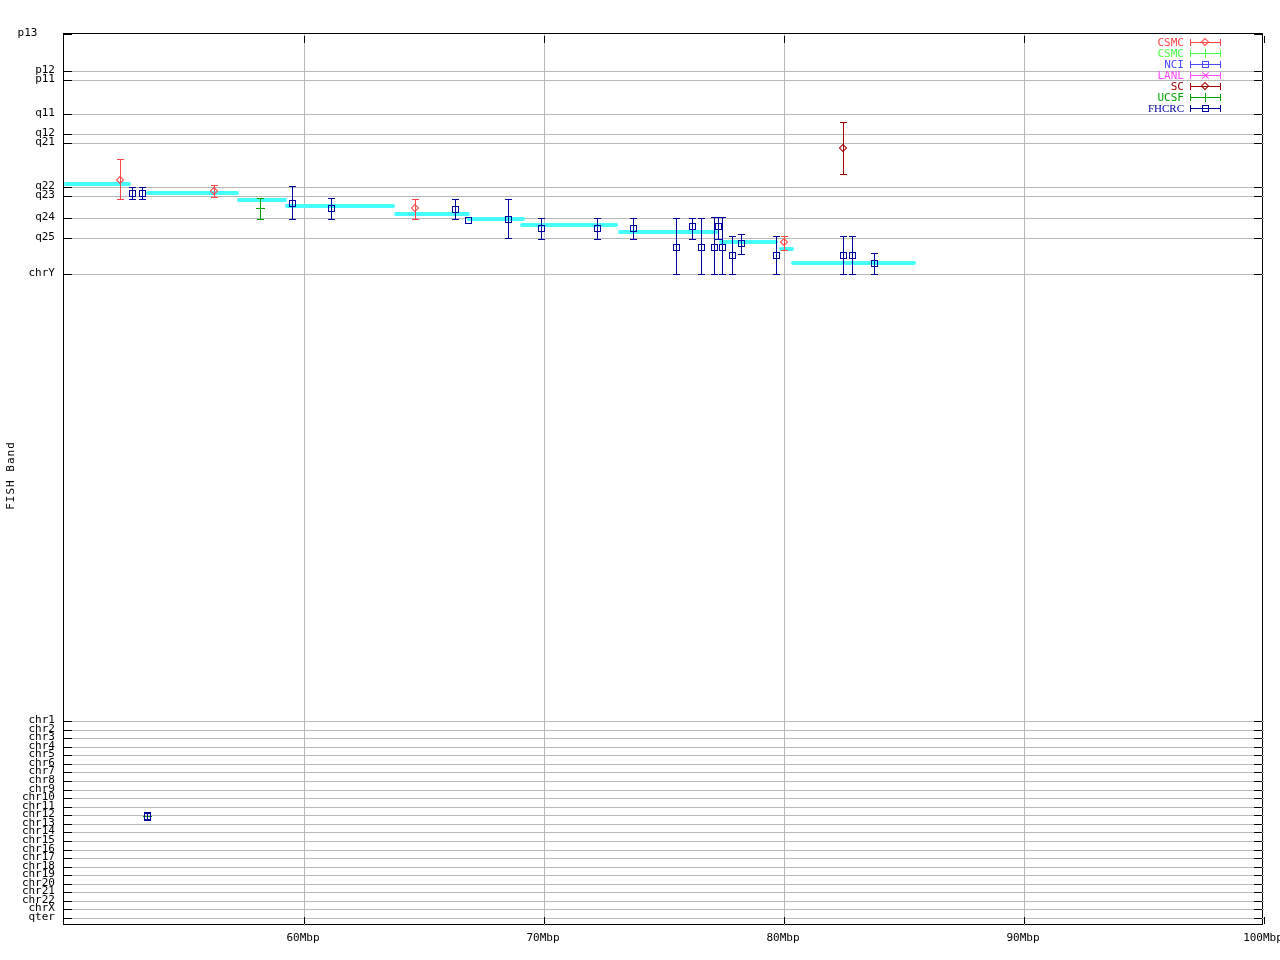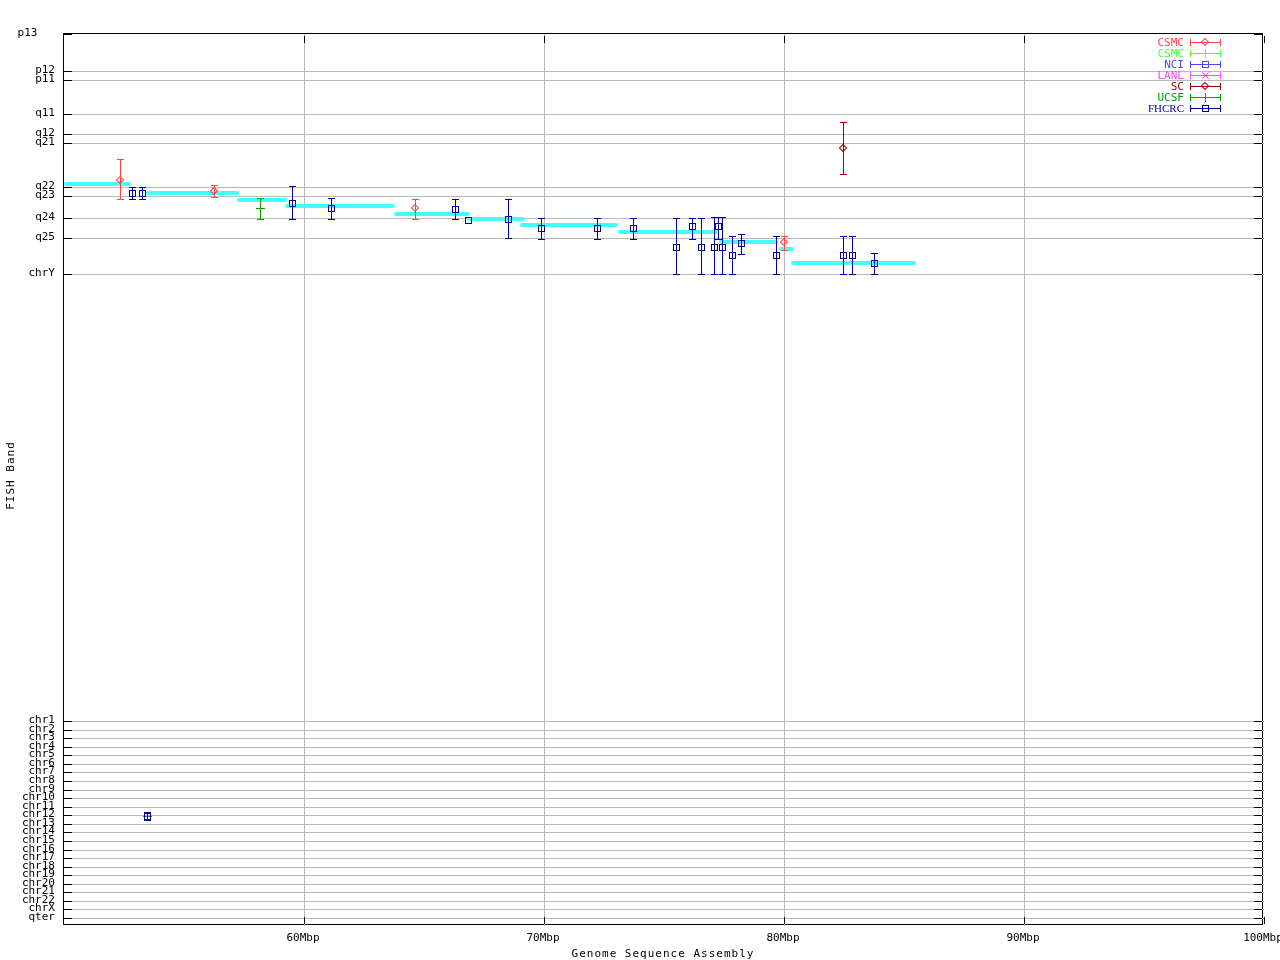--- a/index.html
+++ b/index.html
@@ -367,14 +367,13 @@
         <div style="position: absolute; left: 145px; top: 1px; width: 1px; height: 9px; background: rgb(0, 160, 0);"></div>
       </div>
       <div style="position: absolute; left: 0px; top: 66px; width: 190px; height: 11px;">
         <div style="position: absolute; right: 66px; top: 0px; text-align: right; white-space: nowrap; line-height: 11px; color: rgb(0, 0, 160); font-family: Liberation Serif, serif;">FHCRC</div>
         <div style="position: absolute; left: 130px; top: 5px; width: 30px; height: 1px; background: rgb(0, 0, 160);"></div>
         <div style="position: absolute; left: 130px; top: 2px; width: 1px; height: 7px; background: rgb(0, 0, 160);"></div>
         <div style="position: absolute; left: 160px; top: 2px; width: 1px; height: 7px; background: rgb(0, 0, 160);"></div>
         <div style="position: absolute; left: 142px; top: 2px; width: 7px; height: 7px; border: 1px solid rgb(0, 0, 160); box-sizing: border-box; background: rgba(255, 255, 255, 0);"></div>
       </div>
     </div>
-  <div id="xlabel">Genome Sequence Assembly</div>
 </div>
 
 </body></html>

